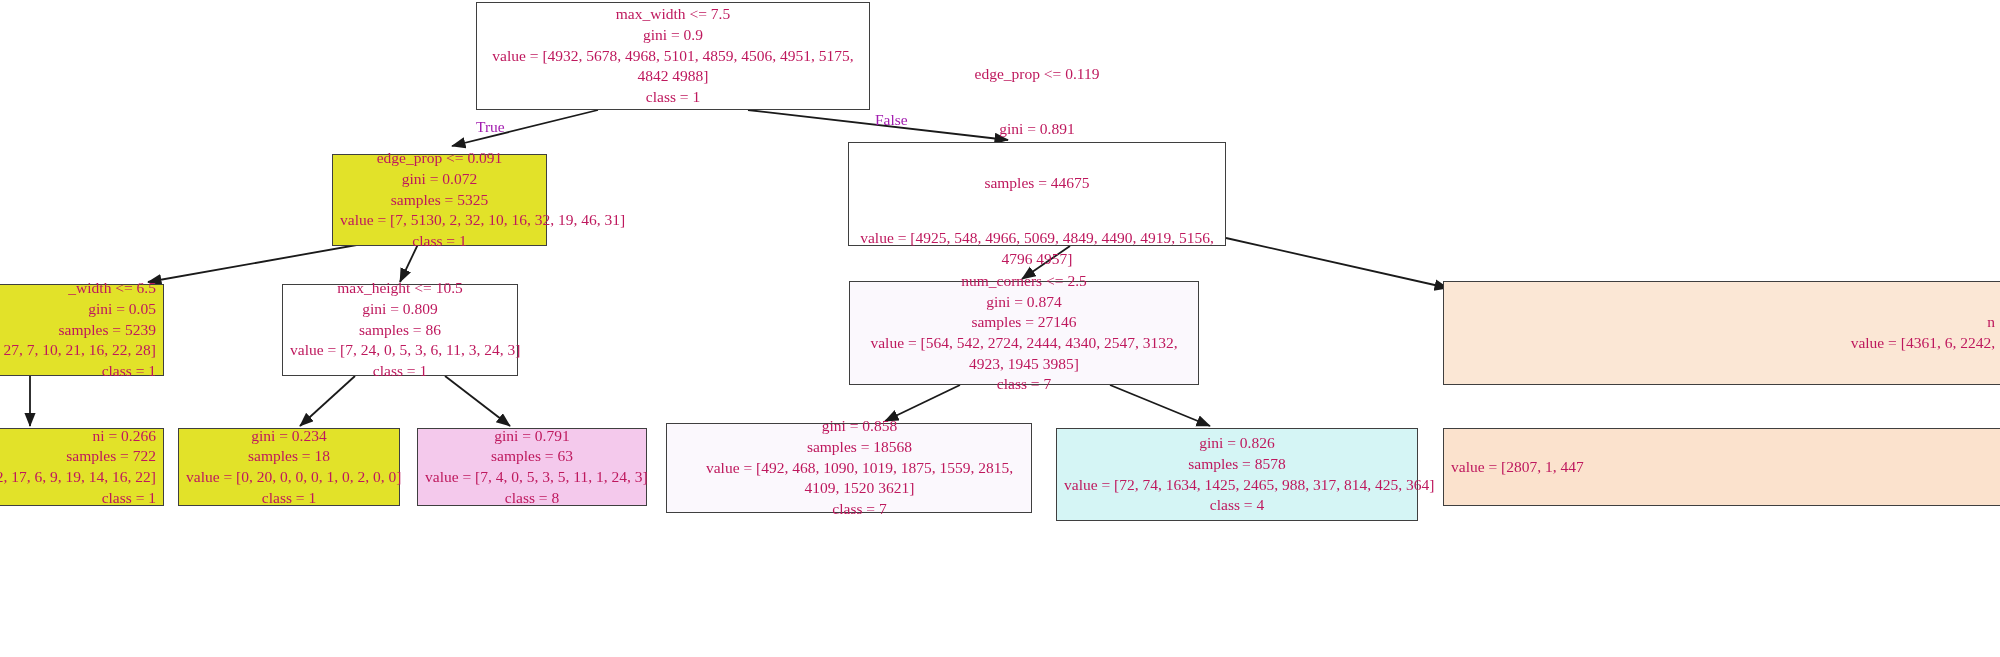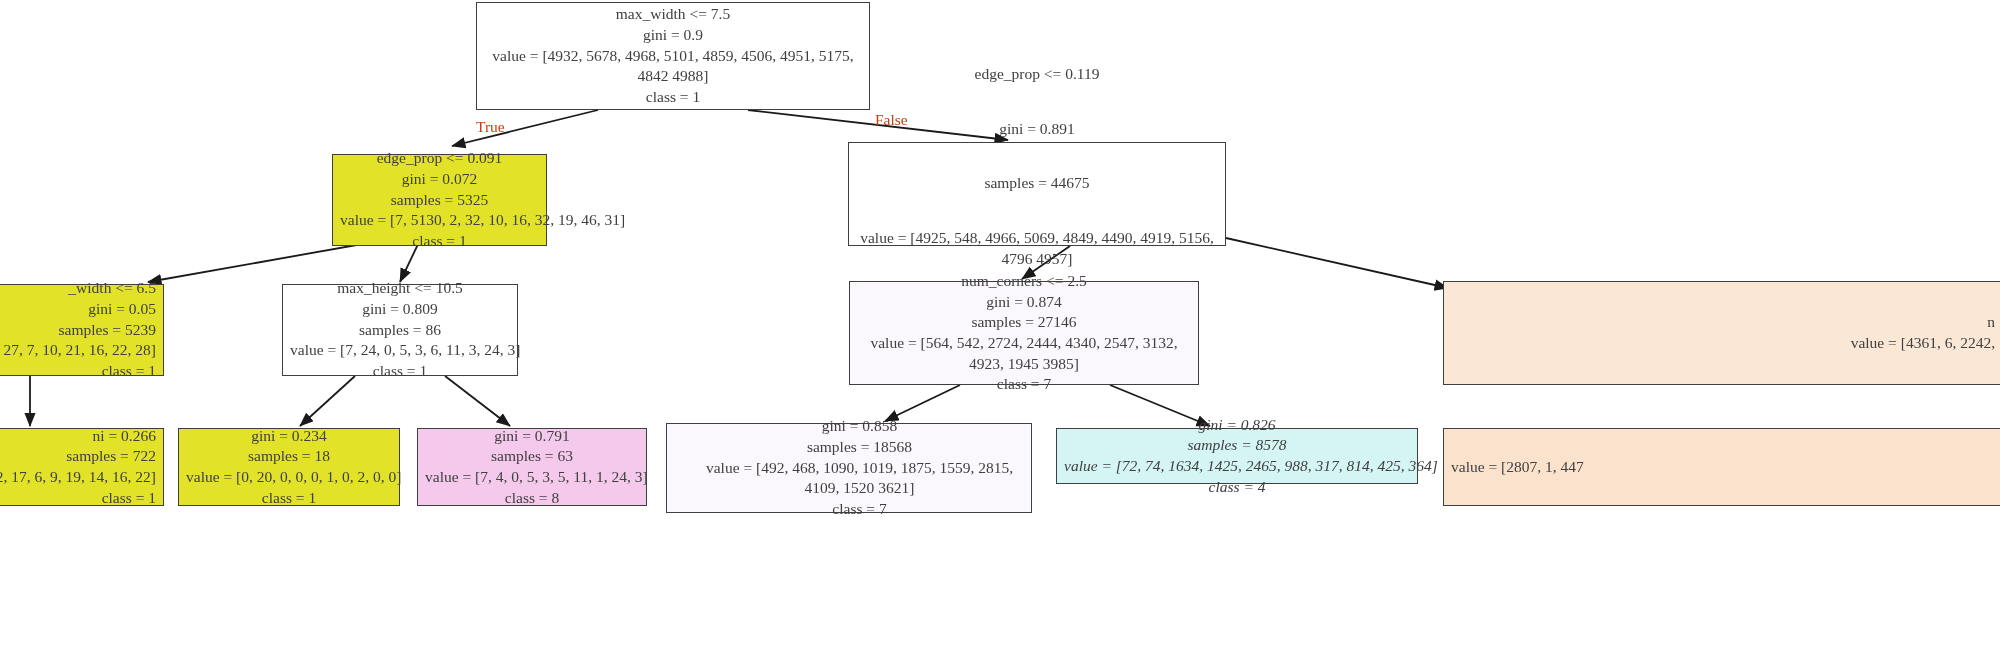--- a/index.html
+++ b/index.html
@@ -30,38 +30,38 @@
     position: absolute;
     box-sizing: border-box;
     border: 1.4px solid #3f3f3f;
     background: #ffffff;
     display: flex;
     flex-direction: column;
     align-items: center;
     justify-content: center;
     font-size: 15.5px;
     line-height: 1.335;
-    color: #404040;
+    color: #be185d;
     text-align: center;
     padding: 3px 7px;
     white-space: nowrap;
   }
   .node .line {
     display: block;
     width: 100%;
     text-align: center;
   }
   .node .line.wrap {
     white-space: normal;
     word-break: break-word;
   }
   .edge-label {
     position: absolute;
     font-size: 15.5px;
-    color: #c2410c;
+    color: #a21caf;
     white-space: nowrap;
   }
 </style>
 </head>
 <body>
 
 <div id="canvas">
   <svg id="edge-layer" viewBox="0 0 2000 657">
     <defs>
       <marker id="arrow" markerWidth="9" markerHeight="9" refX="7.5" refY="3.2" orient="auto" markerUnits="strokeWidth">
@@ -148,21 +148,21 @@
         <span class="line">samples = 63</span>
         <span class="line">value = [7, 4, 0, 5, 3, 5, 11, 1, 24, 3]</span>
         <span class="line">class = 8</span>
       </div>
       <div class="node" style="left: 666px; top: 423px; width: 366px; height: 90px; background: rgb(251, 248, 253); padding-left: 28px;">
         <span class="line">gini = 0.858</span>
         <span class="line">samples = 18568</span>
         <span class="line wrap">value = [492, 468, 1090, 1019, 1875, 1559, 2815, 4109, 1520 3621]</span>
         <span class="line">class = 7</span>
       </div>
-      <div class="node" style="left: 1056px; top: 428px; width: 362px; height: 56px; background: rgb(213, 245, 245); font-style: italic;">
+      <div class="node" style="left: 1056px; top: 428px; width: 362px; height: 93px; background: rgb(213, 245, 245);">
         <span class="line">gini = 0.826</span>
         <span class="line">samples = 8578</span>
         <span class="line">value = [72, 74, 1634, 1425, 2465, 988, 317, 814, 425, 364]</span>
         <span class="line">class = 4</span>
       </div>
       <div class="node" style="left: 1443px; top: 428px; width: 560px; height: 78px; background: rgb(251, 226, 205); align-items: flex-start;">
         <span class="line" style="text-align: left;"></span>
         <span class="line" style="text-align: left;"></span>
         <span class="line" style="text-align: left;">value = [2807, 1, 447</span>
         <span class="line" style="text-align: left;"></span>

